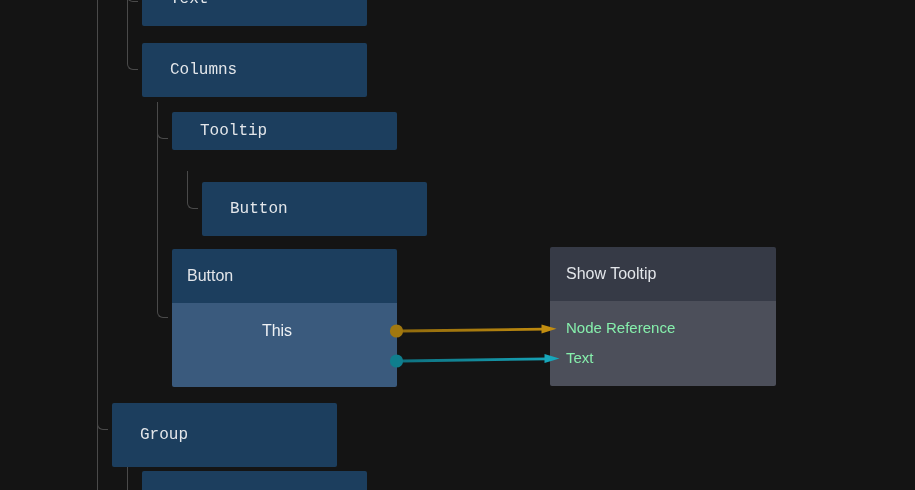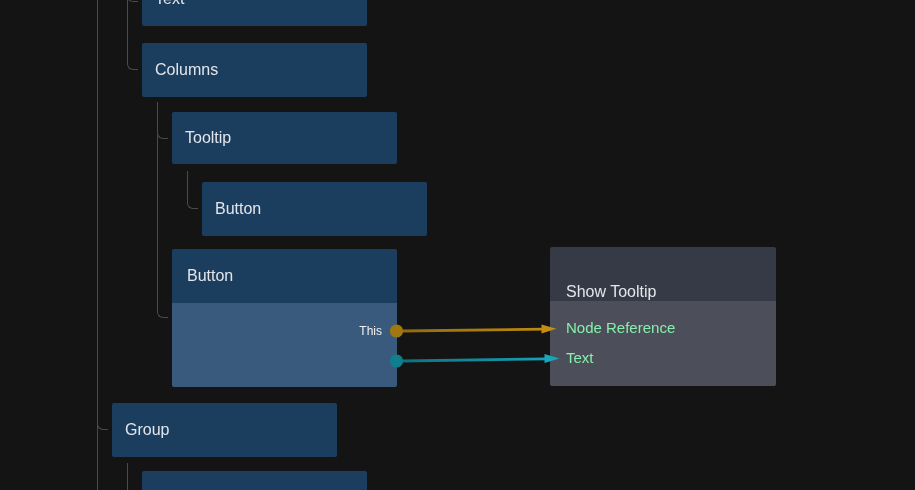--- a/index.html
+++ b/index.html
@@ -18,31 +18,31 @@
     position:relative;width:915px;height:490px;background:var(--bg);
     overflow:hidden;color:var(--text);
   }
   
   .vline{position:absolute;width:0;border-left:1.5px solid var(--line);}
   .elbow{position:absolute;border-left:1.5px solid var(--line);
          border-bottom:1.5px solid var(--line);border-bottom-left-radius:6px;}
   
   .node{position:absolute;background:var(--node);border-radius:2px;
         display:flex;align-items:center;font-size:16px;color:var(--text);}
-  .node .lbl{padding-left:13px;white-space:nowrap;}
+  .node .lbl{padding-left:28px;white-space:nowrap;font-family:Liberation Mono, monospace;}
   
   .cnode{position:absolute;border-radius:2px;overflow:hidden;}
   .cnode .head{height:54px;background:var(--node);display:flex;align-items:center;font-size:16px;}
   .cnode .head .lbl{padding-left:15px;}
   .cnode .outputs{height:84px;background:var(--node-sel);padding-top:13px;}
-  .outrow{height:30px;line-height:30px;text-align:right;padding-right:15px;
-          font-size:12px;color:#eef1f4;}
+  .outrow{height:30px;line-height:30px;text-align:center;padding-right:15px;
+          font-size:16px;color:#eef1f4;}
   
   .panel{position:absolute;border-radius:2px;overflow:hidden;}
-  .panel .phead{height:54px;background:var(--panel-head);display:flex;align-items:flex-end;font-size:16px;}
+  .panel .phead{height:54px;background:var(--panel-head);display:flex;align-items:center;font-size:16px;}
   .panel .phead .lbl{padding-left:16px;}
   .panel .pbody{height:85px;background:var(--panel-body);padding-top:12px;}
   .inrow{height:30px;line-height:30px;padding-left:16px;font-size:15px;color:#86efac;}
   .wires{position:absolute;left:0;top:0;width:915px;height:490px;pointer-events:none;}
 </style>
 </head>
 <body>
 
 <div class="canvas">
 
@@ -59,38 +59,38 @@
   <div class="elbow" style="left:186.5px;top:171px;width:11px;height:38px"></div>
 
   <div class="node" style="left:142px;top:-28px;width:225px;height:54px">
     <span class="lbl">Text</span>
   </div>
 
   <div class="node" style="left:142px;top:43px;width:225px;height:54px">
     <span class="lbl">Columns</span>
   </div>
 
-  <div class="node" style="left:172px;top:112px;width:225px;height:52px">
+  <div class="node" style="left:172px;top:112px;width:225px;height:38px">
     <span class="lbl">Tooltip</span>
   </div>
 
   <div class="node" style="left:202px;top:182px;width:225px;height:54px">
     <span class="lbl">Button</span>
   </div>
 
   <div class="cnode" style="left:172px;top:249px;width:225px">
     <div class="head">
       <span class="lbl">Button</span>
     </div>
     <div class="outputs">
       <div class="outrow">This</div>
     </div>
   </div>
 
-  <div class="node" style="left:112px;top:403px;width:225px;height:54px">
+  <div class="node" style="left:112px;top:403px;width:225px;height:64px">
     <span class="lbl">Group</span>
   </div>
 
   <div class="node" style="left:142px;top:471px;width:225px;height:54px"></div>
 
   <div class="panel" style="left:550px;top:247px;width:226px">
     <div class="phead">
       <span class="lbl">Show Tooltip</span>
     </div>
     <div class="pbody">

